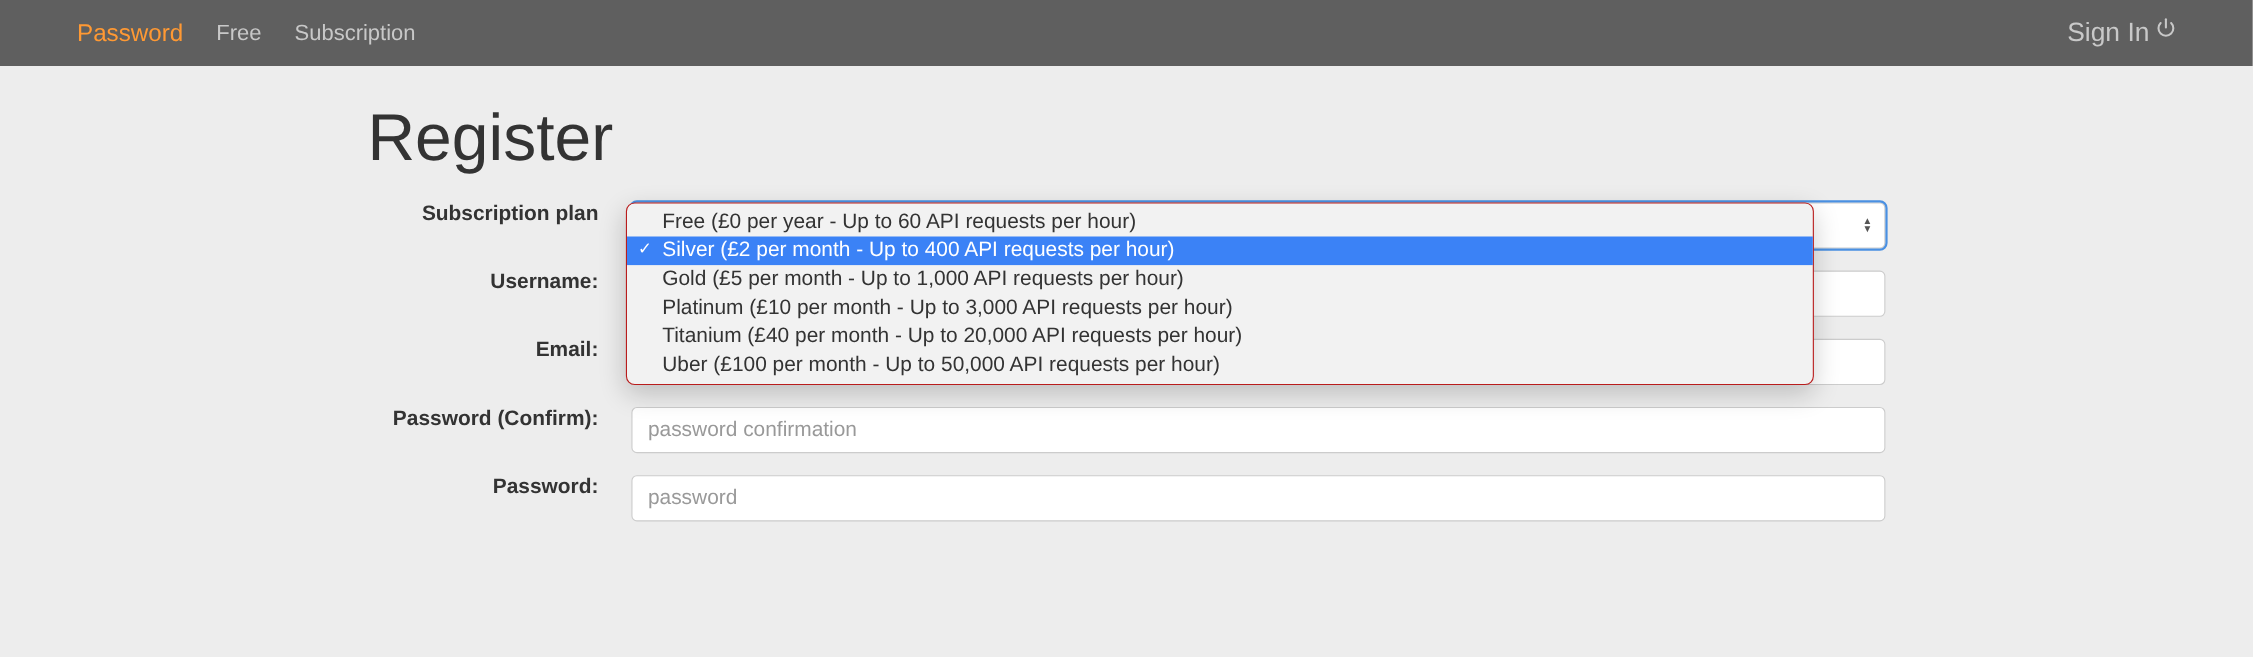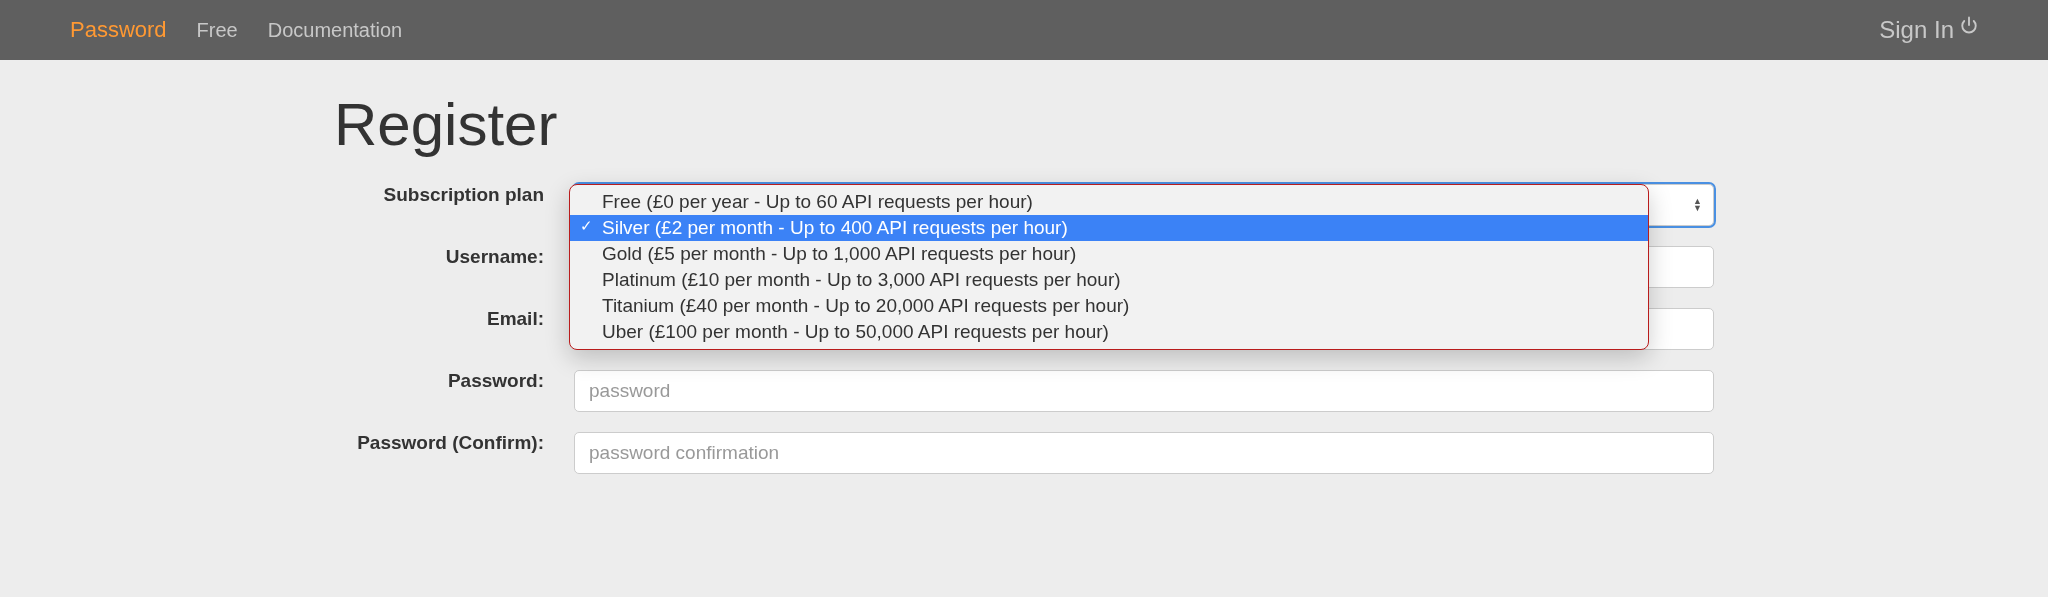--- a/index.html
+++ b/index.html
@@ -22,21 +22,21 @@
 .dropdown-item { padding: 2px 20px 2px 32px; font-size: 19px; color: #333; position: relative; cursor: default; }
 .dropdown-item.selected { background: #3b82f6; color: #fff; }
 .dropdown-item.selected::before { content: "✓"; position: absolute; left: 10px; font-size: 15px; }
 </style>
 </head>
 <body>
 
 <div class="navbar">
   <div class="brand">Password</div>
   <a class="nav-link">Free</a>
-  <a class="nav-link">Documentation</a>
+  <a class="nav-link">Subscription</a>
   <div class="nav-spacer"></div>
   <a class="sign-in">
     <span>Sign In</span>
     <svg width="18" height="18" viewBox="0 0 24 24" fill="none" stroke="#c8c8c8" stroke-width="2.5" stroke-linecap="round">
         <path d="M18.36 6.64a9 9 0 1 1-12.73 0"></path>
         <line x1="12" y1="2" x2="12" y2="12"></line>
       </svg>
   </a>
 </div>
 
@@ -66,21 +66,21 @@
     <div class="form-label">Username:</div>
     <input class="form-input" type="text" style="">
   </div>
 
   <div class="form-row">
     <div class="form-label">Email:</div>
     <input class="form-input" type="text" placeholder="email" style="">
   </div>
 
   <div class="form-row">
-    <div class="form-label">Password:</div>
-    <input class="form-input" type="password" placeholder="password" style="">
+    <div class="form-label">Password (Confirm):</div>
+    <input class="form-input" type="password" placeholder="password confirmation" style="">
   </div>
 
   <div class="form-row">
-    <div class="form-label">Password (Confirm):</div>
-    <input class="form-input" type="password" placeholder="password confirmation" style="">
+    <div class="form-label">Password:</div>
+    <input class="form-input" type="password" placeholder="password" style="">
   </div>
 </div>
 
 </body></html>

